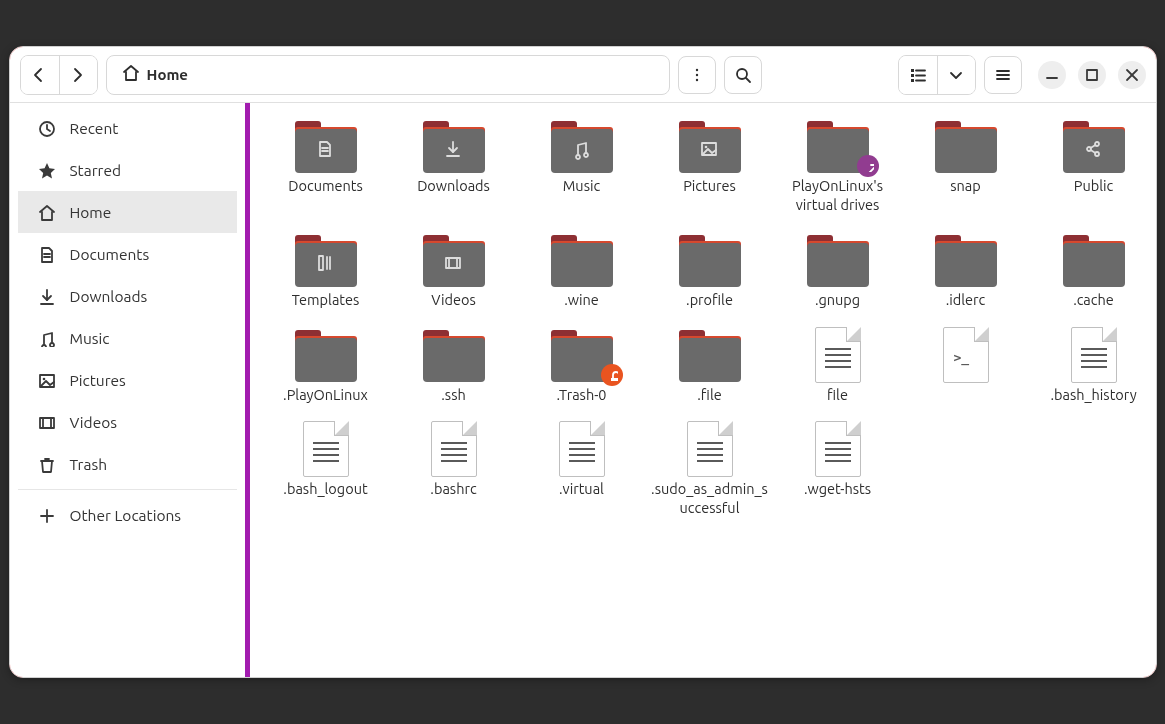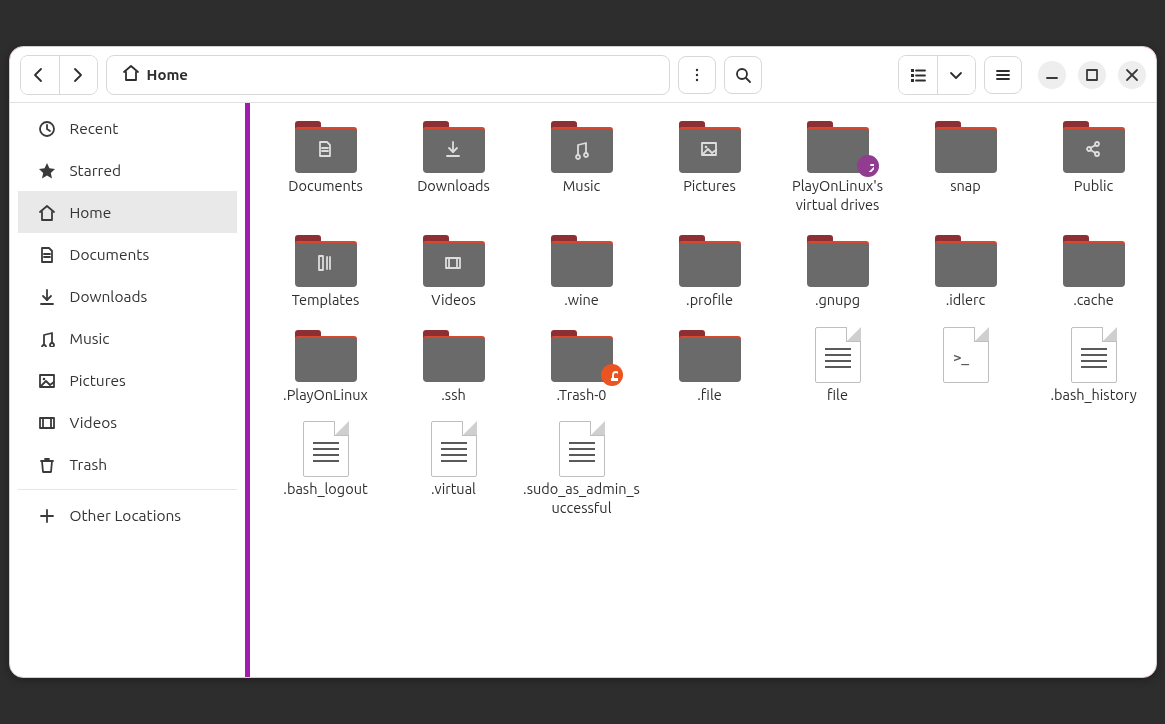--- a/index.html
+++ b/index.html
@@ -708,32 +708,58 @@
             <div class="icon-box">
               <div class="file-page">
                 <div class="file-lines">
                   <span></span>
                   <span></span>
                   <span></span>
                   <span></span>
                 </div>
               </div>
             </div>
-                    <div class="item-label">.virtual</div>
+                    <div class="item-label">.bashrc</div>
           </div>
           <div class="item">
             <div class="icon-box">
               <div class="file-page">
                 <div class="file-lines">
                   <span></span>
                   <span></span>
                   <span></span>
                   <span></span>
                 </div>
               </div>
             </div>
+                    <div class="item-label">.virtual</div>
+          </div>
+          <div class="item">
+            <div class="icon-box">
+              <div class="file-page">
+                <div class="file-lines">
+                  <span></span>
+                  <span></span>
+                  <span></span>
+                  <span></span>
+                </div>
+              </div>
+            </div>
                     <div class="item-label">.sudo_as_admin_successful</div>
+          </div>
+          <div class="item">
+            <div class="icon-box">
+              <div class="file-page">
+                <div class="file-lines">
+                  <span></span>
+                  <span></span>
+                  <span></span>
+                  <span></span>
+                </div>
+              </div>
+            </div>
+                    <div class="item-label">.wget-hsts</div>
           </div>
         </div>
     </div>
   </div>
 
 </div>
 
 </body></html>

